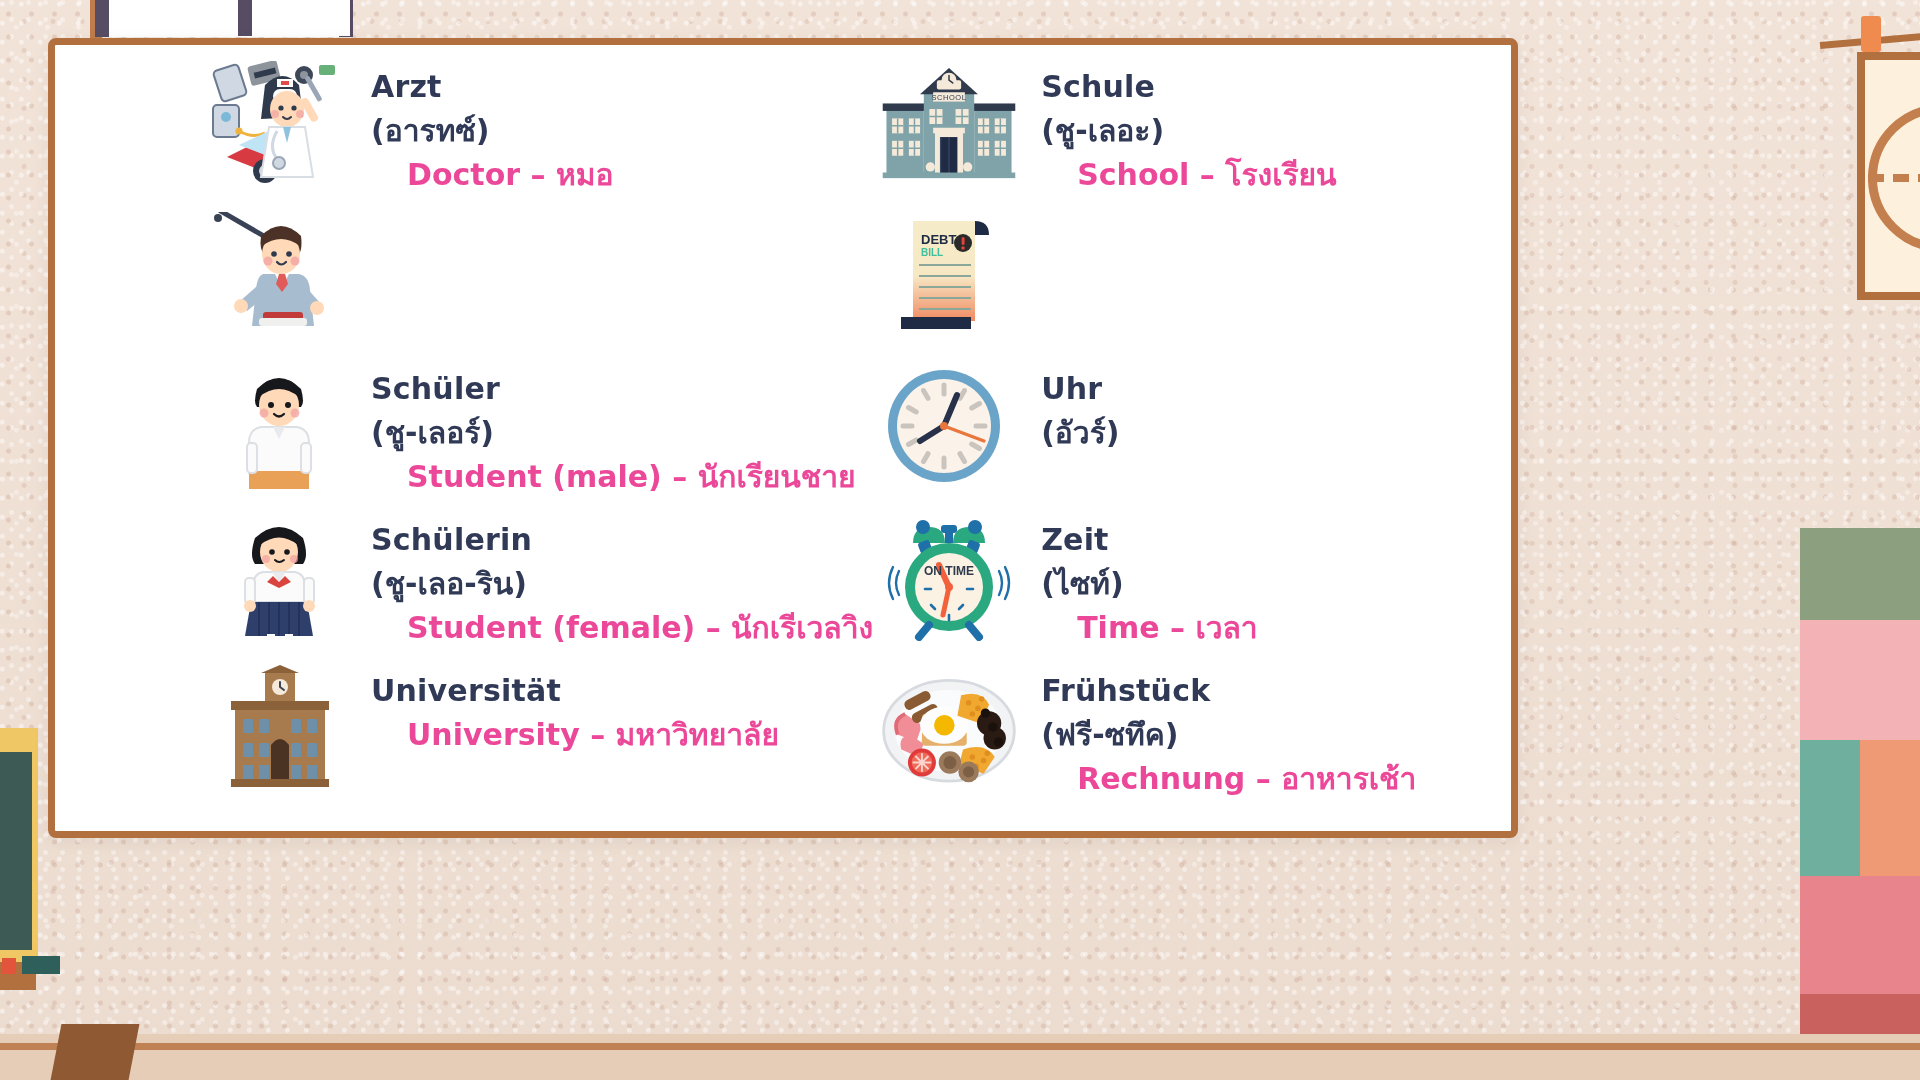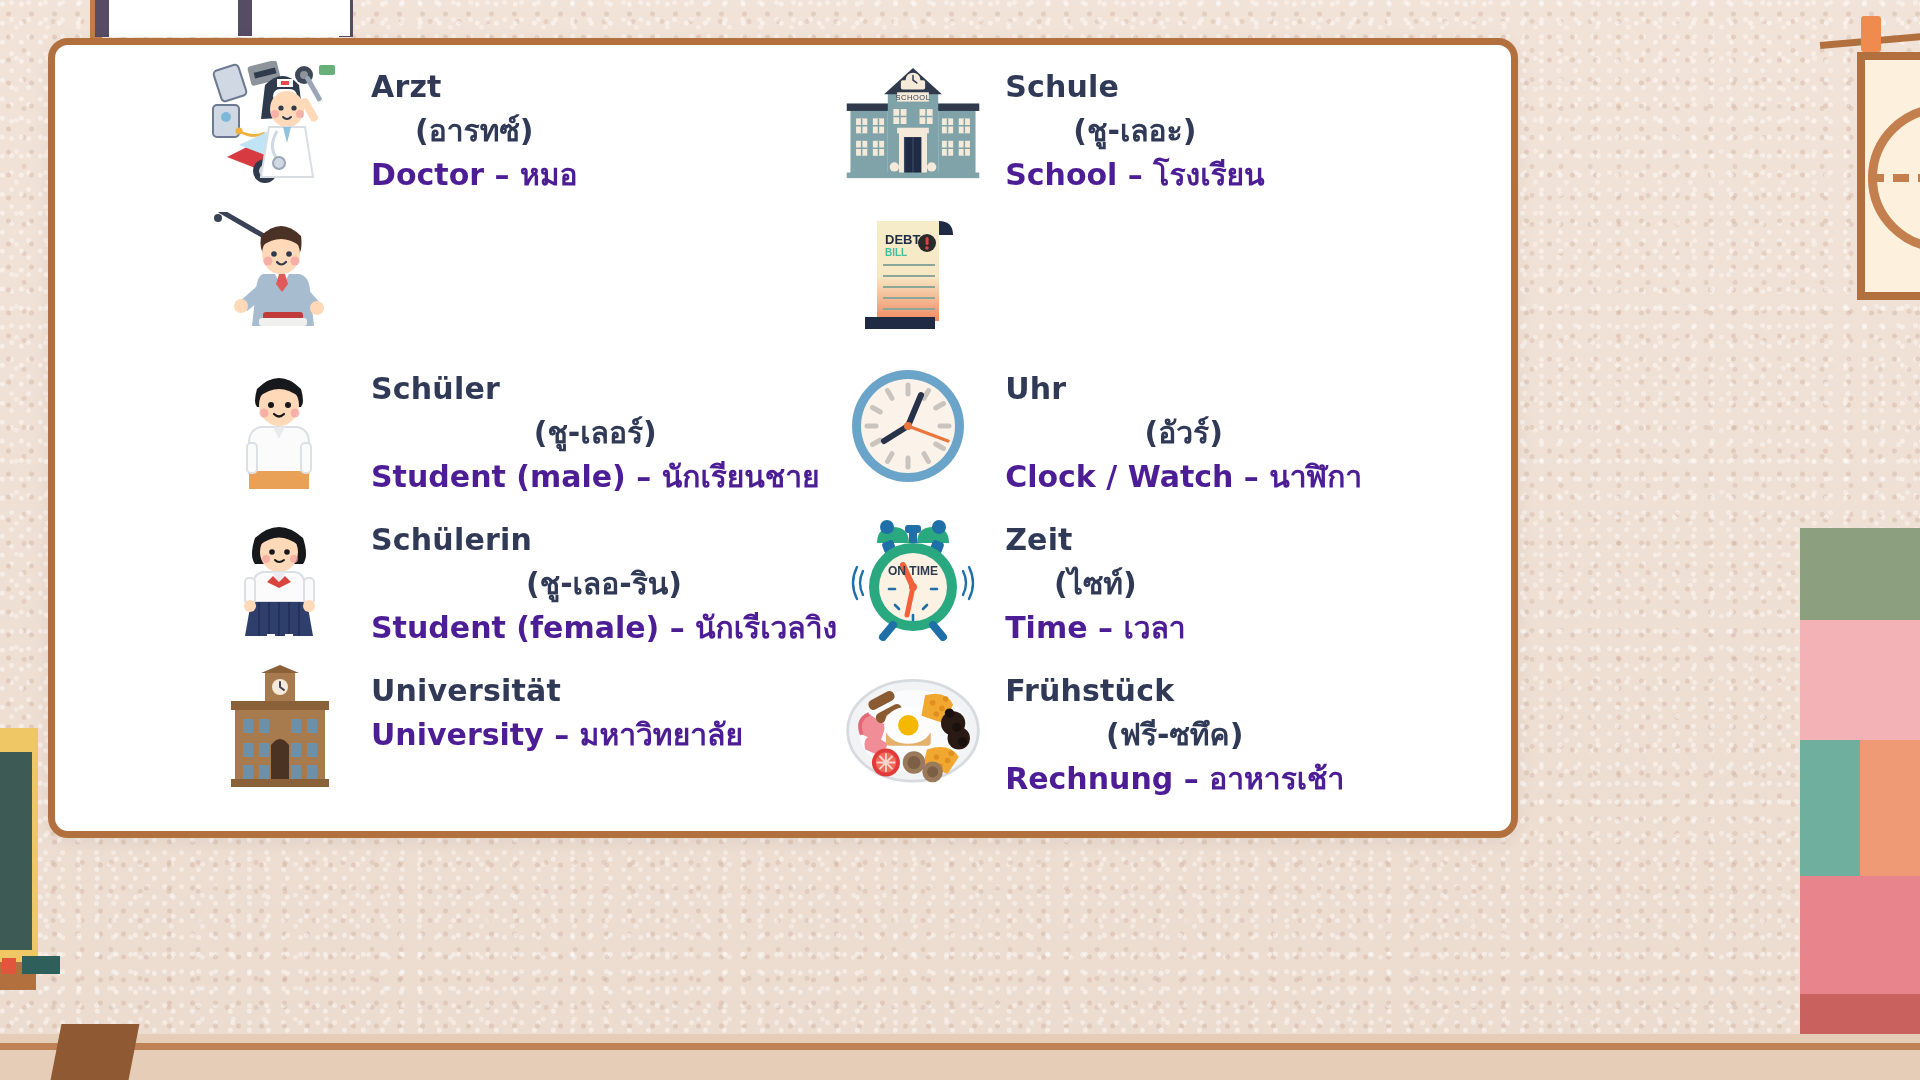--- a/index.html
+++ b/index.html
@@ -61,21 +61,21 @@
 
   
   .floor{ position:absolute; left:0; bottom:0; width:1920px; height:46px; background:#e6cdb8; }
   .floor-line{ position:absolute; left:0; bottom:30px; width:1920px; height:7px; background:#c08154; }
   .floor-leg{ position:absolute; left:56px; bottom:0; width:78px; height:56px;
               background:#8f5a33; transform:skewX(-11deg); }
 
   
   .card{
     position:absolute; left:48px; top:38px; width:1470px; height:800px;
-    background:#fff; border:7px solid #b2703f; border-radius:20px;
+    background:#fff; border:7px solid #b2703f; border-radius:8px;
     box-shadow:0 4px 18px rgba(0,0,0,.06);
   }
   .grid{
     position:absolute; inset:0;
     display:grid; grid-template-columns:1fr 1fr;
     padding:14px 18px 14px 120px;
   }
   .col{ display:flex; flex-direction:column; justify-content:flex-start; }
 
   .entry{
@@ -91,25 +91,25 @@
   }
   .thumb svg{ display:block; }
 
   .texts{ padding-top:6px; }
   .w-de{
     font-size:30px; font-weight:bold; color:#303a56;
     line-height:1.47; letter-spacing:.2px; white-space:nowrap;
   }
   .w-th{
     font-size:30px; font-weight:bold; color:#303a56;
-    line-height:1.47; white-space:nowrap;text-align:center;
+    line-height:1.47; white-space:nowrap;
   }
   .w-en{
-    font-size:30px; font-weight:bold; color:#4c1d95;
-    line-height:1.47; white-space:nowrap;
+    font-size:30px; font-weight:bold; color:#ec4899;
+    line-height:1.47; white-space:nowrap;margin-left:36px;
   }
 </style>
 </head>
 <body>
 
 <div class="bg">
   <div class="bg-wall"></div>
 
   <div class="topbar"></div>
   <div class="wb">
@@ -405,21 +405,20 @@
             </g>
             <path d="M65 63 L78 32" stroke="#27324a" stroke-width="6" stroke-linecap="round"></path>
             <path d="M65 63 L41 78" stroke="#27324a" stroke-width="6" stroke-linecap="round"></path>
             <path d="M65 63 L105 78" stroke="#e8763d" stroke-width="3.4" stroke-linecap="round"></path>
             <circle cx="65" cy="63" r="4" fill="#e8763d"></circle>
           </svg>
         </div>
         <div class="texts">
           <div class="w-de">Uhr</div>
           <div class="w-th">(อัวร์)</div>
-          <div class="w-en">Clock / Watch – นาฬิกา</div>
         </div>
       </div>
 
       <div class="entry">
         <div class="thumb">
           <svg width="140" height="128" viewBox="0 0 140 128">
             <path d="M34 30 q0 -16 16 -16 16 0 16 16z" fill="#2aa87f"></path>
             <path d="M74 30 q0 -16 16 -16 16 0 16 16z" fill="#2aa87f"></path>
             <circle cx="44" cy="14" r="7" fill="#1f6fa8"></circle>
             <circle cx="96" cy="14" r="7" fill="#1f6fa8"></circle>

